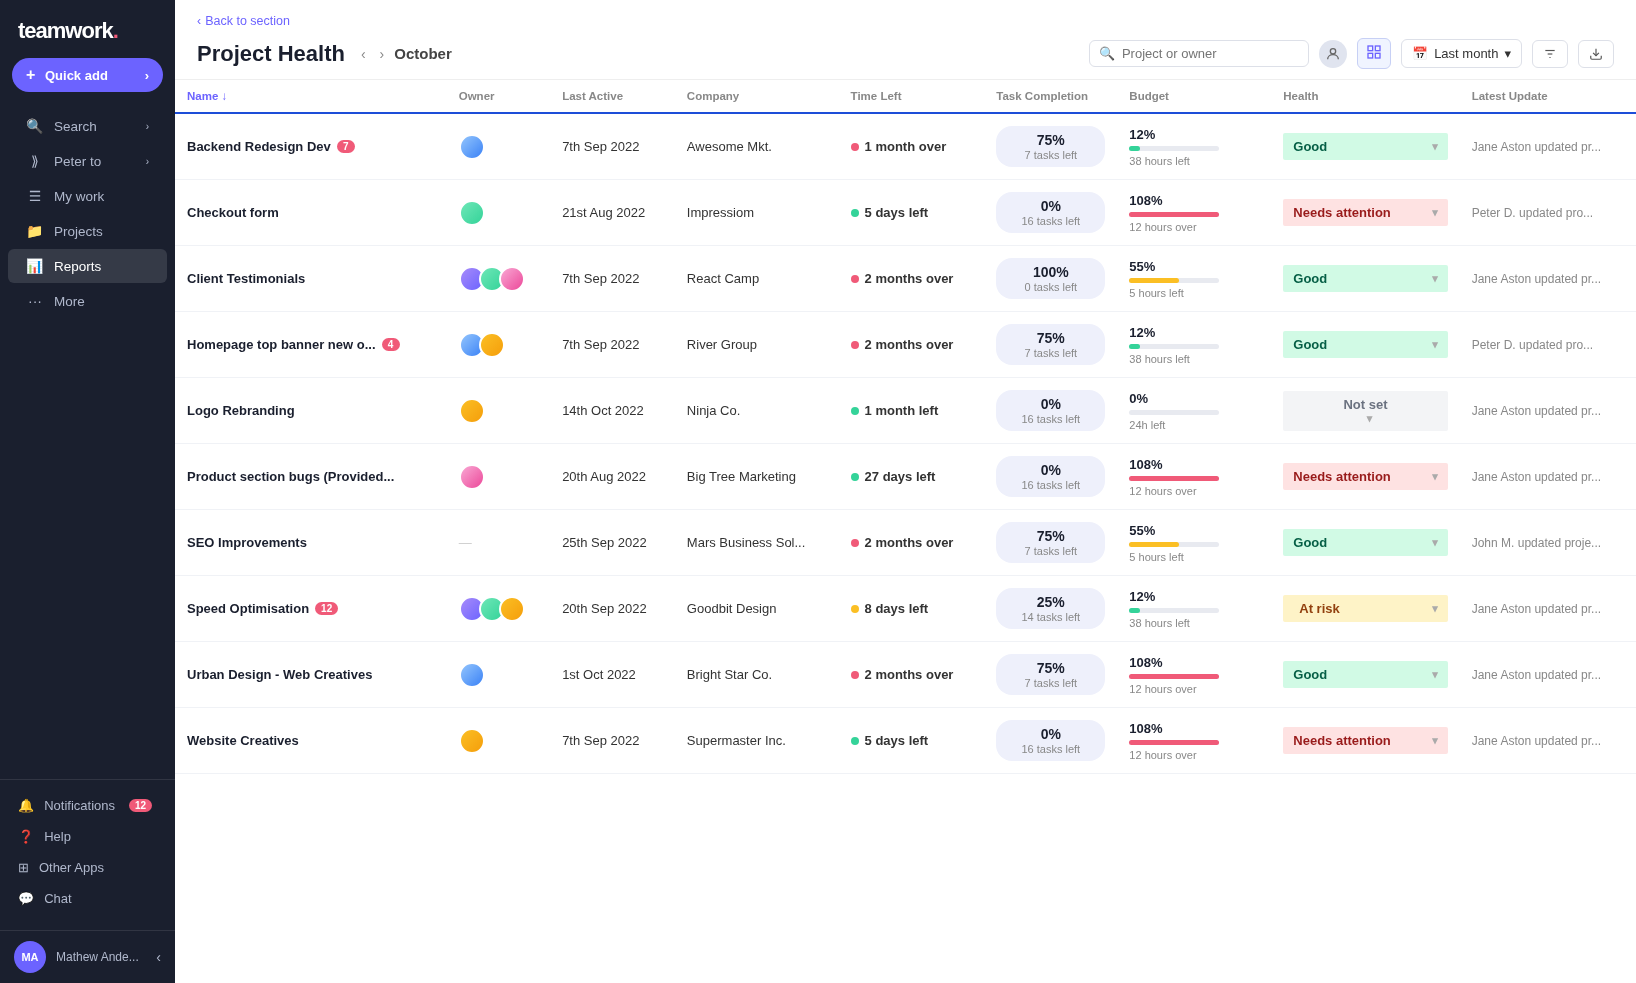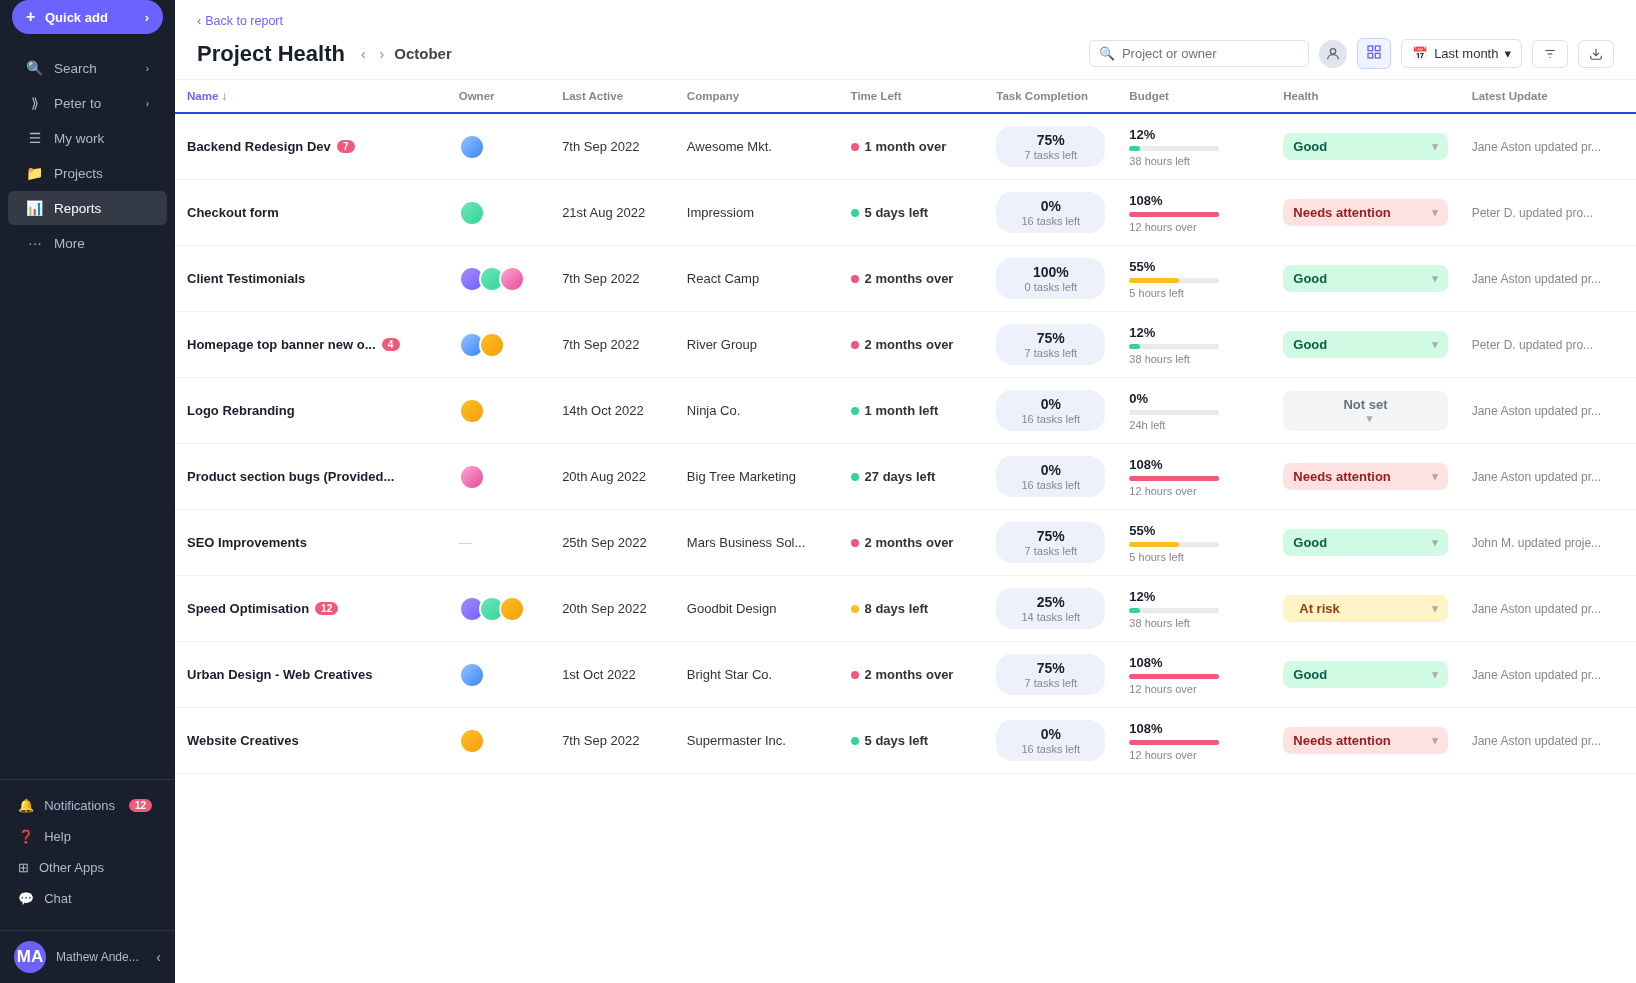--- a/index.html
+++ b/index.html
@@ -83,21 +83,21 @@
       margin-top: 6px;
     }
     .user-avatar {
       width: 32px;
       height: 32px;
       border-radius: 50%;
       background: #6c63ff;
       display: flex;
       align-items: center;
       justify-content: center;
-      font-size: 17px;
+      font-size: 11px;
       font-weight: 700;
       color: #fff;
       overflow: hidden;
     }
     .user-name { font-size: 12px; color: #b0b8cc; flex: 1; white-space: nowrap; overflow: hidden; text-overflow: ellipsis; }
     .collapse-btn { color: #b0b8cc; font-size: 14px; cursor: pointer; }
 
     
     .main {
       flex: 1;
@@ -333,21 +333,21 @@
     .budget-cell { min-width: 110px; }
     .budget-pct { font-size: 13px; font-weight: 700; color: #1a1f2e; }
     .budget-bar-wrap { width: 90px; height: 5px; background: #e8eaf0; border-radius: 3px; margin: 4px 0; }
     .budget-bar { height: 5px; border-radius: 3px; }
     .budget-sub { font-size: 11px; color: #888; }
 
     
     .health-badge {
       display: flex;
       align-items: center;
-      border-radius: 8px;
+      border-radius: 2px;
       padding: 6px 10px;
       font-size: 13px;
       font-weight: 600;
       min-width: 140px;
       justify-content: space-between;
       cursor: pointer;
     }
     .health-good { background: #d1fae5; color: #065f46; }
     .health-attention { background: #fee2e2; color: #991b1b; }
     .health-at-risk { background: #fef3c7; color: #92400e; padding-left: 16px; }
@@ -356,20 +356,23 @@
 
     
     .latest-update { font-size: 12px; color: #888; white-space: nowrap; overflow: hidden; text-overflow: ellipsis; max-width: 160px; }
 
     .dash { color: #ccc; }
   </style>
 </head>
 <body>
 
 <nav class="sidebar">
+  <div class="sidebar-logo">
+    teamwork<span>.</span>
+  </div>
 
   <button class="quick-add-btn">
     <span>
       <span class="plus">+</span>
       <span>Quick add</span>
     </span>
     <span>›</span>
   </button>
 
   <div class="sidebar-nav">
@@ -426,21 +429,21 @@
     <span class="user-name">Mathew Ande...</span>
     <span class="collapse-btn">‹</span>
   </div>
 </nav>
 
 <div class="main">
 
   <div class="topbar">
     <div class="back-link">
       <span>‹</span>
-      <span>Back to report</span>
+      <span>Back to section</span>
     </div>
     <div class="topbar-row">
       <div class="page-title-group">
         <h1 class="page-title">Project Health</h1>
         <div class="month-nav">
           <button>‹</button>
           <button>›</button>
           <span class="month-label">October</span>
         </div>
       </div>

